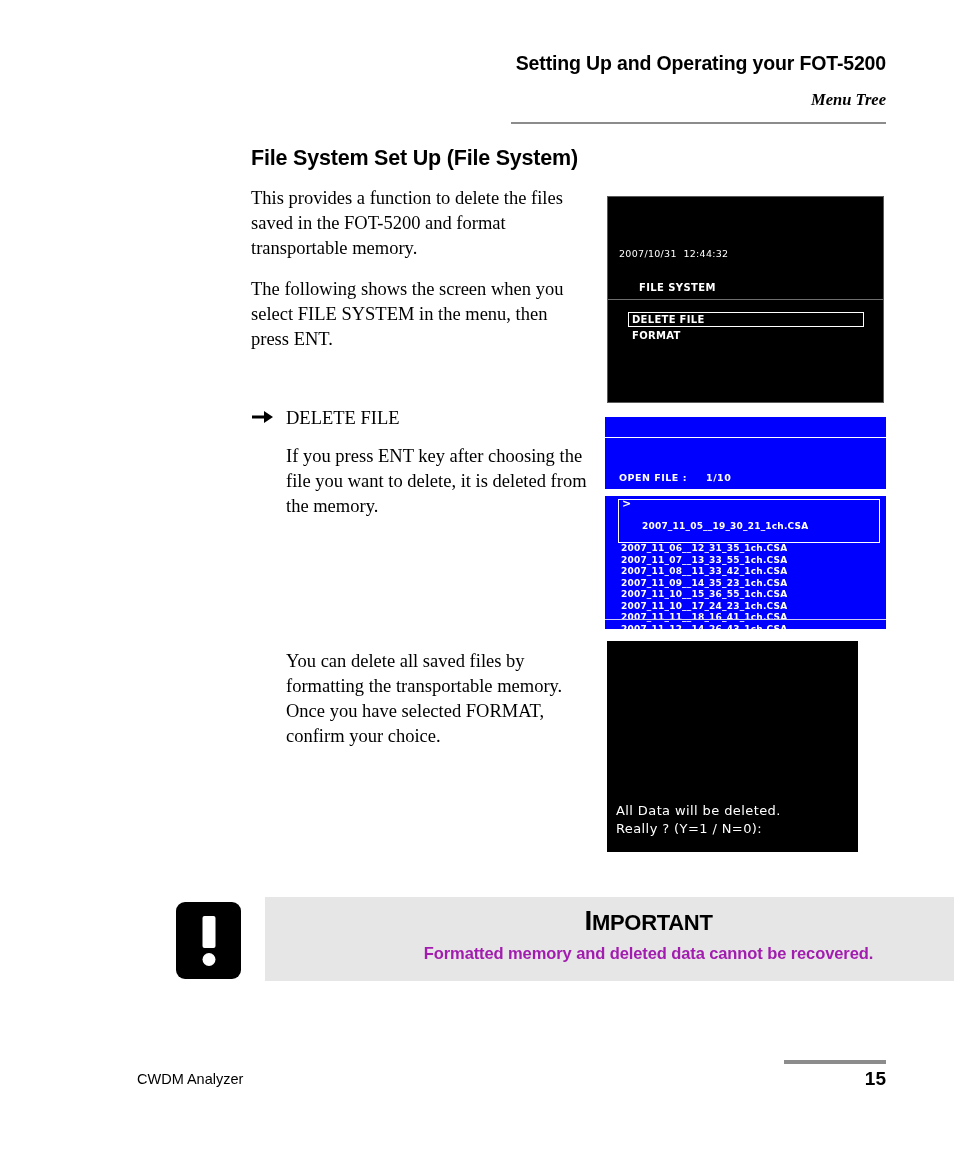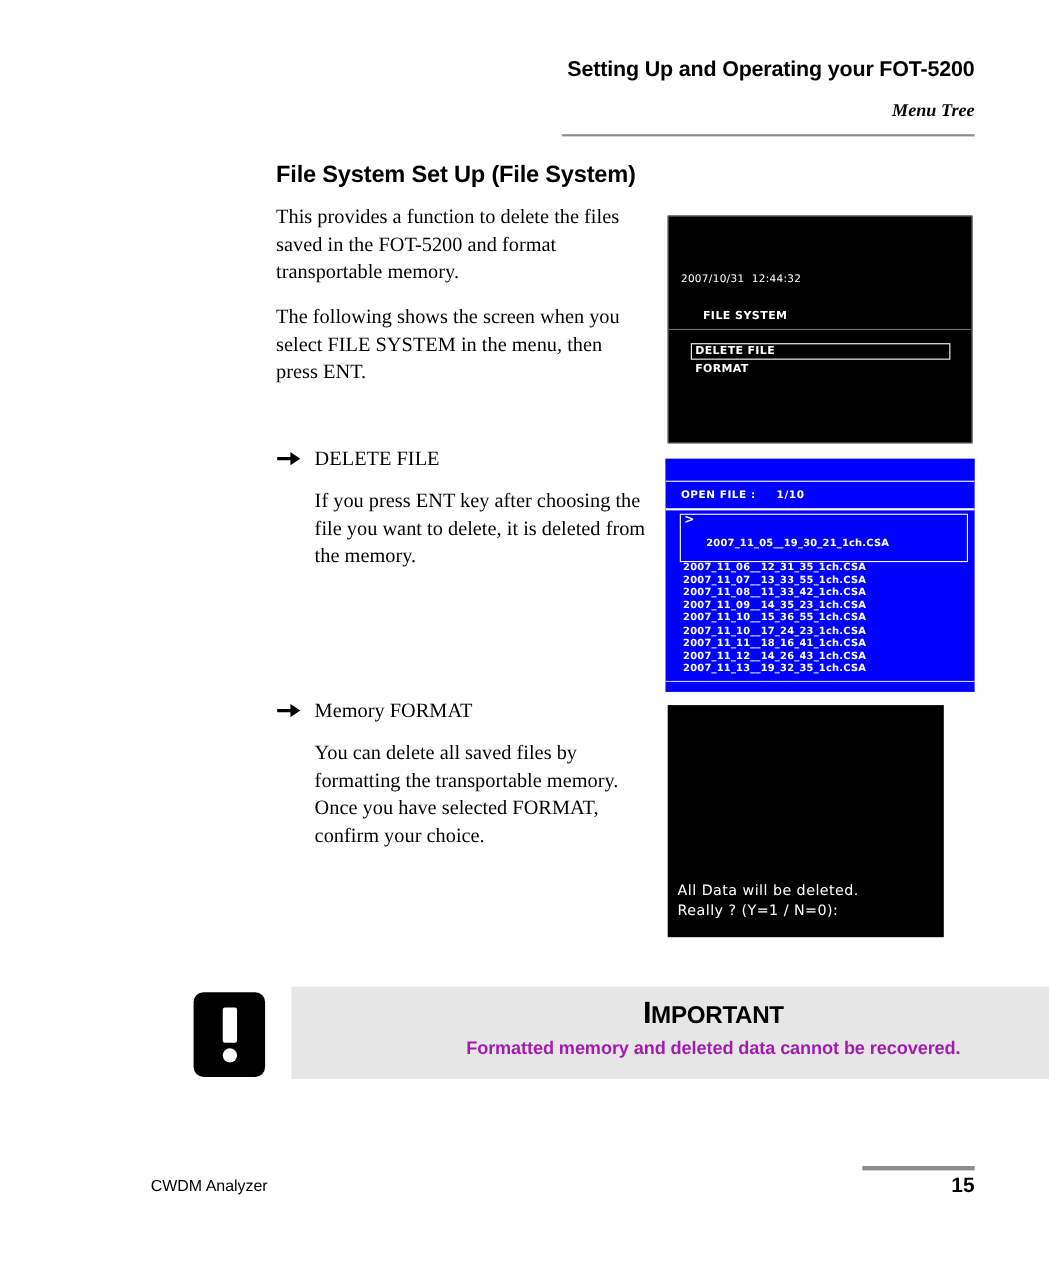--- a/index.html
+++ b/index.html
@@ -184,21 +184,22 @@
     border-bottom: 1px solid #ffffff;
   }
   .open-file-header {
     color: #ffffff;
     font-family: "DejaVu Sans", sans-serif;
     font-weight: bold;
     font-size: 9.5px;
     letter-spacing: 0.5px;
     padding: 7px 0 6px 14px;
     white-space: pre;
-    border-bottom: 2px solid #ffffff;
+    border-bottom: 7px solid #ffffff;
+    margin-top: 27px;
   }
   .file-list {
     position: relative;
     padding: 3px 0 0 0;
   }
   .file-row {
     position: relative;
     color: #ffffff;
     font-family: "DejaVu Sans", sans-serif;
     font-weight: bold;
@@ -380,28 +381,20 @@
       <svg width="24" height="20" viewBox="0 0 24 20" xmlns="http://www.w3.org/2000/svg">
         <path d="M1 8.5 L13 8.5 L13 4 L22 10 L13 16 L13 11.5 L1 11.5 Z" fill="#000000"></path>
       </svg>
     </span>
     <span>DELETE FILE</span>
   </div>
   <div class="bullet-body">If you press ENT key after choosing the file you want to delete, it is deleted from the memory.</div>
 </div>
 
 <div class="bullet-section" id="bullet-memory-format">
-  <div class="bullet-head">
-    <span class="bullet-arrow">
-      <svg width="24" height="20" viewBox="0 0 24 20" xmlns="http://www.w3.org/2000/svg">
-        <path d="M1 8.5 L13 8.5 L13 4 L22 10 L13 16 L13 11.5 L1 11.5 Z" fill="#000000"></path>
-      </svg>
-    </span>
-    <span>Memory FORMAT</span>
-  </div>
   <div class="bullet-body">You can delete all saved files by formatting the transportable memory. Once you have selected FORMAT, confirm your choice.</div>
 </div>
 
 <div class="device-screen" id="screen-file-system">
   <div class="scr-status-line">2007/10/31  12:44:32</div>
   <div class="scr-screen-name">FILE SYSTEM</div>
   <div class="scr-divider"></div>
   <div class="menu-list">
     <div class="menu-item-selected">DELETE FILE</div>
     <div class="menu-item">FORMAT</div>

